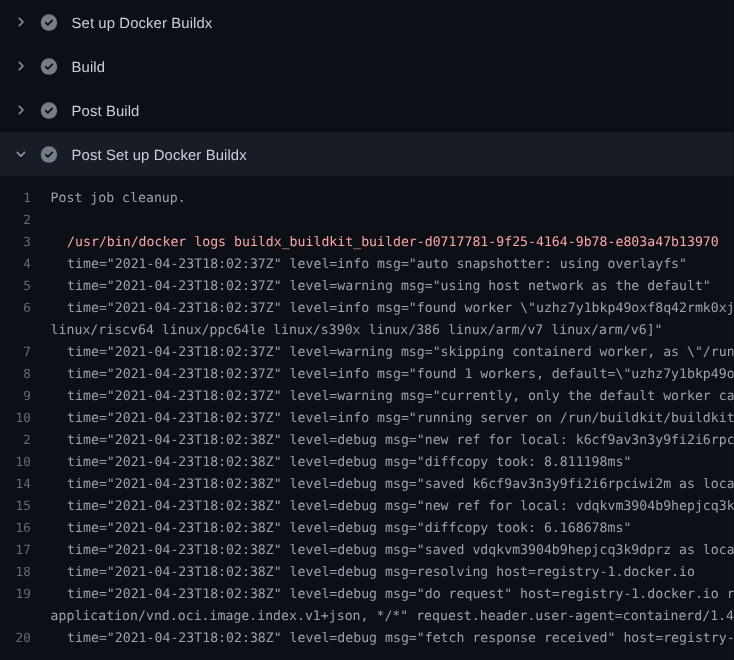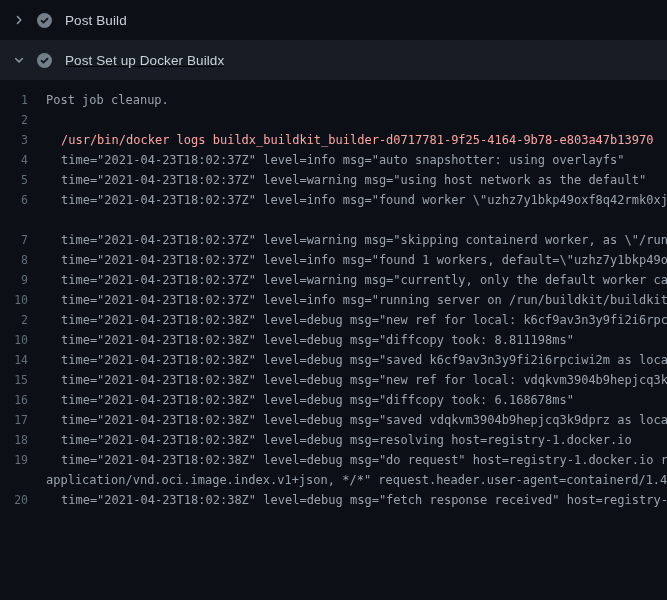--- a/index.html
+++ b/index.html
@@ -8,21 +8,21 @@
     background:#0c0f15;
     font-family:"Liberation Sans",sans-serif;
   }
   .panel{width:667px;height:600px;overflow:hidden;}
 
   
   .step-row{
     display:flex;align-items:center;height:40px;padding-left:13px;
     cursor:pointer;box-sizing:border-box;
   }
-  .step-row.expanded{background:#171c25;text-decoration:underline;}
+  .step-row.expanded{background:#171c25;}
   .chev{flex:0 0 16px;margin-right:8px;display:flex;align-items:center;color:#8b95a0;}
   .chev svg{display:block;}
   .check{
     flex:0 0 15px;width:15px;height:15px;border-radius:50%;
     background:#747e89;display:flex;align-items:center;justify-content:center;
     margin-right:13px;
   }
   .step-label{
     color:#c9d1d9;font-size:13.5px;font-weight:500;letter-spacing:.1px;
     white-space:nowrap;
@@ -56,20 +56,46 @@
         <span class="chev">
           <svg width="12" height="12" viewBox="0 0 16 16" fill="none" stroke="currentColor" stroke-width="2" stroke-linecap="round" stroke-linejoin="round">
             <path d="M6 3.5l4.5 4.5L6 12.5"></path>
           </svg>
         </span>
         <span class="check">
           <svg width="9" height="9" viewBox="0 0 12 12" fill="none" stroke="#0e1218" stroke-width="2.2" stroke-linecap="round" stroke-linejoin="round">
             <path d="M2 6.2l2.6 2.6L10 3.4"></path>
           </svg>
         </span>
+        <span class="step-label">Set up Docker Buildx</span>
+      </div>
+      <div class="step-row">
+        <span class="chev">
+          <svg width="12" height="12" viewBox="0 0 16 16" fill="none" stroke="currentColor" stroke-width="2" stroke-linecap="round" stroke-linejoin="round">
+            <path d="M6 3.5l4.5 4.5L6 12.5"></path>
+          </svg>
+        </span>
+        <span class="check">
+          <svg width="9" height="9" viewBox="0 0 12 12" fill="none" stroke="#0e1218" stroke-width="2.2" stroke-linecap="round" stroke-linejoin="round">
+            <path d="M2 6.2l2.6 2.6L10 3.4"></path>
+          </svg>
+        </span>
+        <span class="step-label">Build</span>
+      </div>
+      <div class="step-row">
+        <span class="chev">
+          <svg width="12" height="12" viewBox="0 0 16 16" fill="none" stroke="currentColor" stroke-width="2" stroke-linecap="round" stroke-linejoin="round">
+            <path d="M6 3.5l4.5 4.5L6 12.5"></path>
+          </svg>
+        </span>
+        <span class="check">
+          <svg width="9" height="9" viewBox="0 0 12 12" fill="none" stroke="#0e1218" stroke-width="2.2" stroke-linecap="round" stroke-linejoin="round">
+            <path d="M2 6.2l2.6 2.6L10 3.4"></path>
+          </svg>
+        </span>
         <span class="step-label">Post Build</span>
       </div>
       <div class="step-row expanded">
         <span class="chev">
           <svg width="12" height="12" viewBox="0 0 16 16" fill="none" stroke="currentColor" stroke-width="2" stroke-linecap="round" stroke-linejoin="round">
             <path d="M3.5 6l4.5 4.5L12.5 6"></path>
           </svg>
         </span>
         <span class="check">
           <svg width="9" height="9" viewBox="0 0 12 12" fill="none" stroke="#0e1218" stroke-width="2.2" stroke-linecap="round" stroke-linejoin="round">
@@ -79,21 +105,21 @@
         <span class="step-label">Post Set up Docker Buildx</span>
       </div>
     </div>
   <div id="log" class="log">
       <div class="log-row"><span class="num">1</span><span class="txt">Post job cleanup.</span></div>
       <div class="log-row"><span class="num">2</span></div>
       <div class="log-row"><span class="num">3</span><span class="txt ind cmd">/usr/bin/docker logs buildx_buildkit_builder-d0717781-9f25-4164-9b78-e803a47b13970</span></div>
       <div class="log-row"><span class="num">4</span><span class="txt ind">time="2021-04-23T18:02:37Z" level=info msg="auto snapshotter: using overlayfs"</span></div>
       <div class="log-row"><span class="num">5</span><span class="txt ind">time="2021-04-23T18:02:37Z" level=warning msg="using host network as the default"</span></div>
       <div class="log-row"><span class="num">6</span><span class="txt ind">time="2021-04-23T18:02:37Z" level=info msg="found worker \"uzhz7y1bkp49oxf8q42rmk0xjn\", l</span></div>
-      <div class="log-row"><span class="num"></span></div>
+      <div class="log-row"><span class="num"></span><span class="txt">linux/riscv64 linux/ppc64le linux/s390x linux/386 linux/arm/v7 linux/arm/v6]"</span></div>
       <div class="log-row"><span class="num">7</span><span class="txt ind">time="2021-04-23T18:02:37Z" level=warning msg="skipping containerd worker, as \"/run/c</span></div>
       <div class="log-row"><span class="num">8</span><span class="txt ind">time="2021-04-23T18:02:37Z" level=info msg="found 1 workers, default=\"uzhz7y1bkp49oxf</span></div>
       <div class="log-row"><span class="num">9</span><span class="txt ind">time="2021-04-23T18:02:37Z" level=warning msg="currently, only the default worker can b</span></div>
       <div class="log-row"><span class="num">10</span><span class="txt ind">time="2021-04-23T18:02:37Z" level=info msg="running server on /run/buildkit/buildkitd.s</span></div>
       <div class="log-row"><span class="num">2</span><span class="txt ind">time="2021-04-23T18:02:38Z" level=debug msg="new ref for local: k6cf9av3n3y9fi2i6rpciw</span></div>
       <div class="log-row"><span class="num">10</span><span class="txt ind">time="2021-04-23T18:02:38Z" level=debug msg="diffcopy took: 8.811198ms"</span></div>
       <div class="log-row"><span class="num">14</span><span class="txt ind">time="2021-04-23T18:02:38Z" level=debug msg="saved k6cf9av3n3y9fi2i6rpciwi2m as local.c</span></div>
       <div class="log-row"><span class="num">15</span><span class="txt ind">time="2021-04-23T18:02:38Z" level=debug msg="new ref for local: vdqkvm3904b9hepjcq3k9d</span></div>
       <div class="log-row"><span class="num">16</span><span class="txt ind">time="2021-04-23T18:02:38Z" level=debug msg="diffcopy took: 6.168678ms"</span></div>
       <div class="log-row"><span class="num">17</span><span class="txt ind">time="2021-04-23T18:02:38Z" level=debug msg="saved vdqkvm3904b9hepjcq3k9dprz as local.c</span></div>

